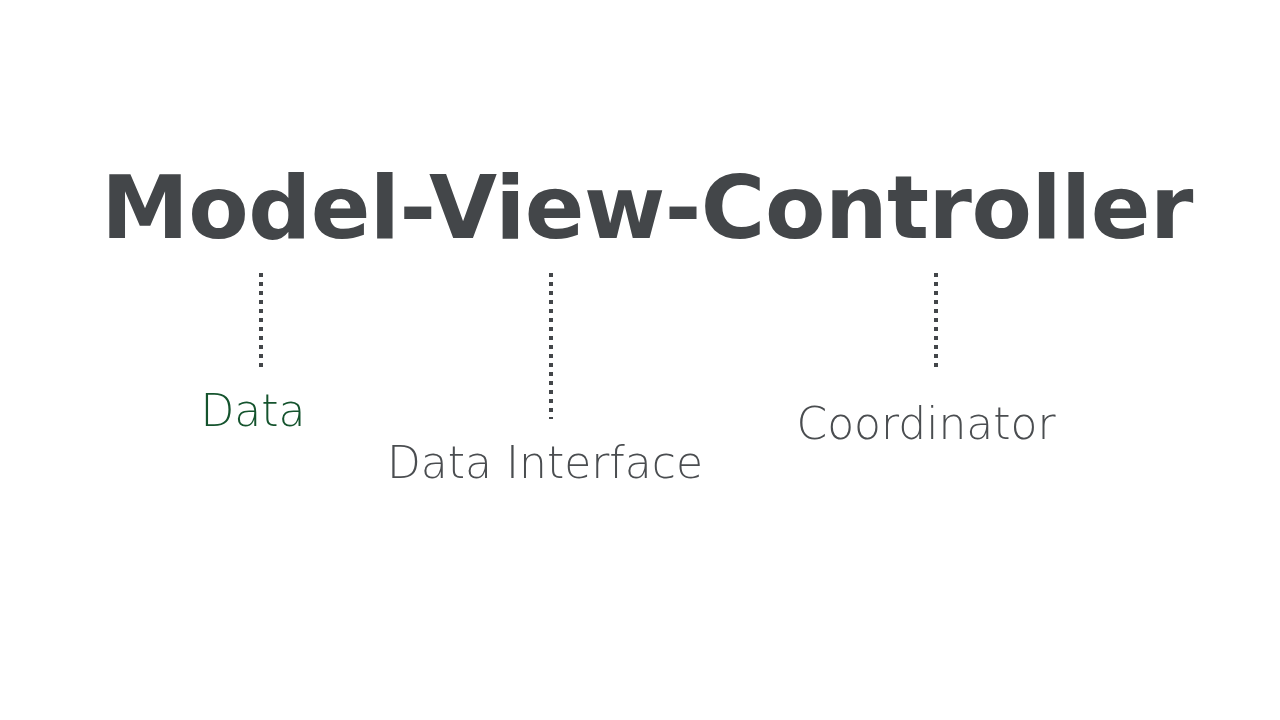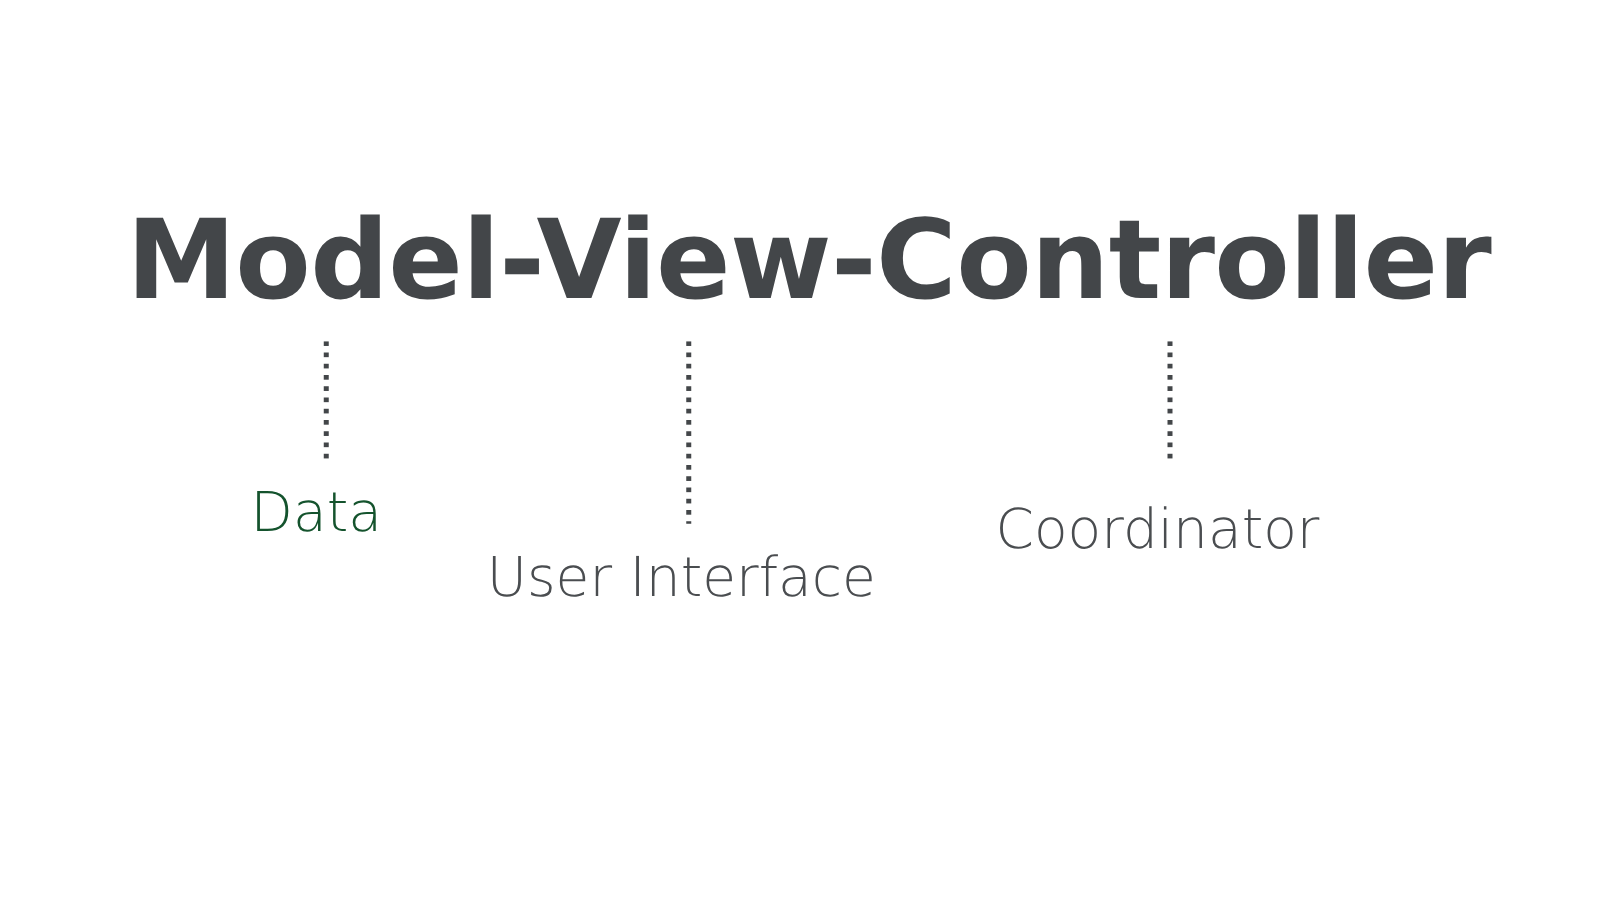--- a/index.html
+++ b/index.html
@@ -74,16 +74,16 @@
 
 <div id="slide" style="background: rgb(255, 255, 255);">
 
   <div class="title" style="color: rgb(67, 70, 73);">Model-View-Controller</div>
 
   <div class="connector c1" style="background-image: linear-gradient(rgb(67, 70, 73) 0px, rgb(67, 70, 73) 4px, rgba(0, 0, 0, 0) 4px, rgba(0, 0, 0, 0) 9px);"></div>
   <div class="connector c2" style="background-image: linear-gradient(rgb(67, 70, 73) 0px, rgb(67, 70, 73) 4px, rgba(0, 0, 0, 0) 4px, rgba(0, 0, 0, 0) 9px);"></div>
   <div class="connector c3" style="background-image: linear-gradient(rgb(67, 70, 73) 0px, rgb(67, 70, 73) 4px, rgba(0, 0, 0, 0) 4px, rgba(0, 0, 0, 0) 9px);"></div>
 
   <div class="leaf-label l1" style="color: #14532d;">Data</div>
-  <div class="leaf-label l2" style="color: rgb(74, 77, 80);">User Interface</div>
+  <div class="leaf-label l2" style="color: rgb(74, 77, 80);">Data Interface</div>
   <div class="leaf-label l3" style="color: rgb(74, 77, 80);">Coordinator</div>
 
 </div>
 
 </body></html>

